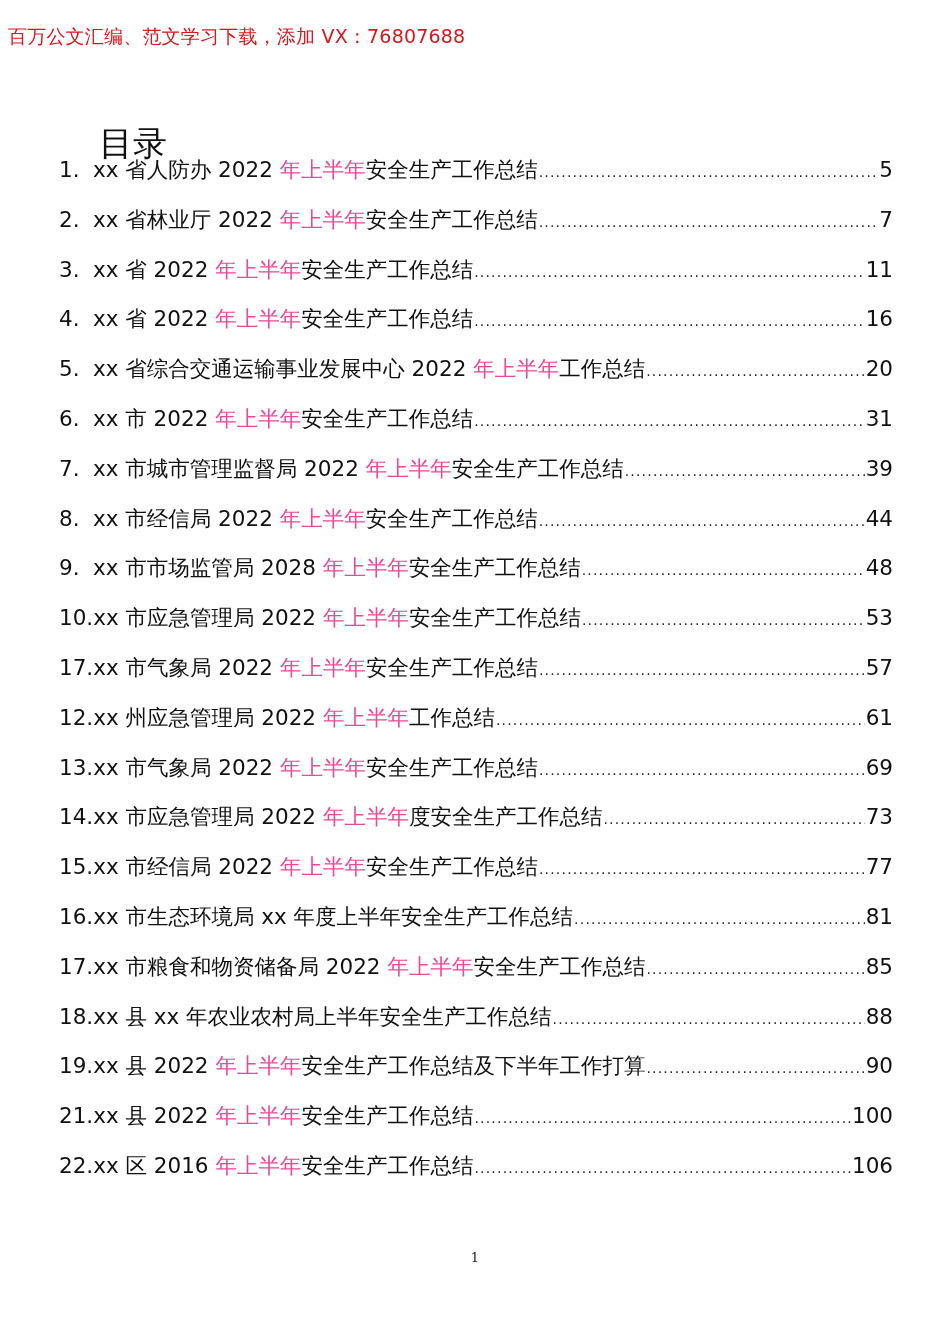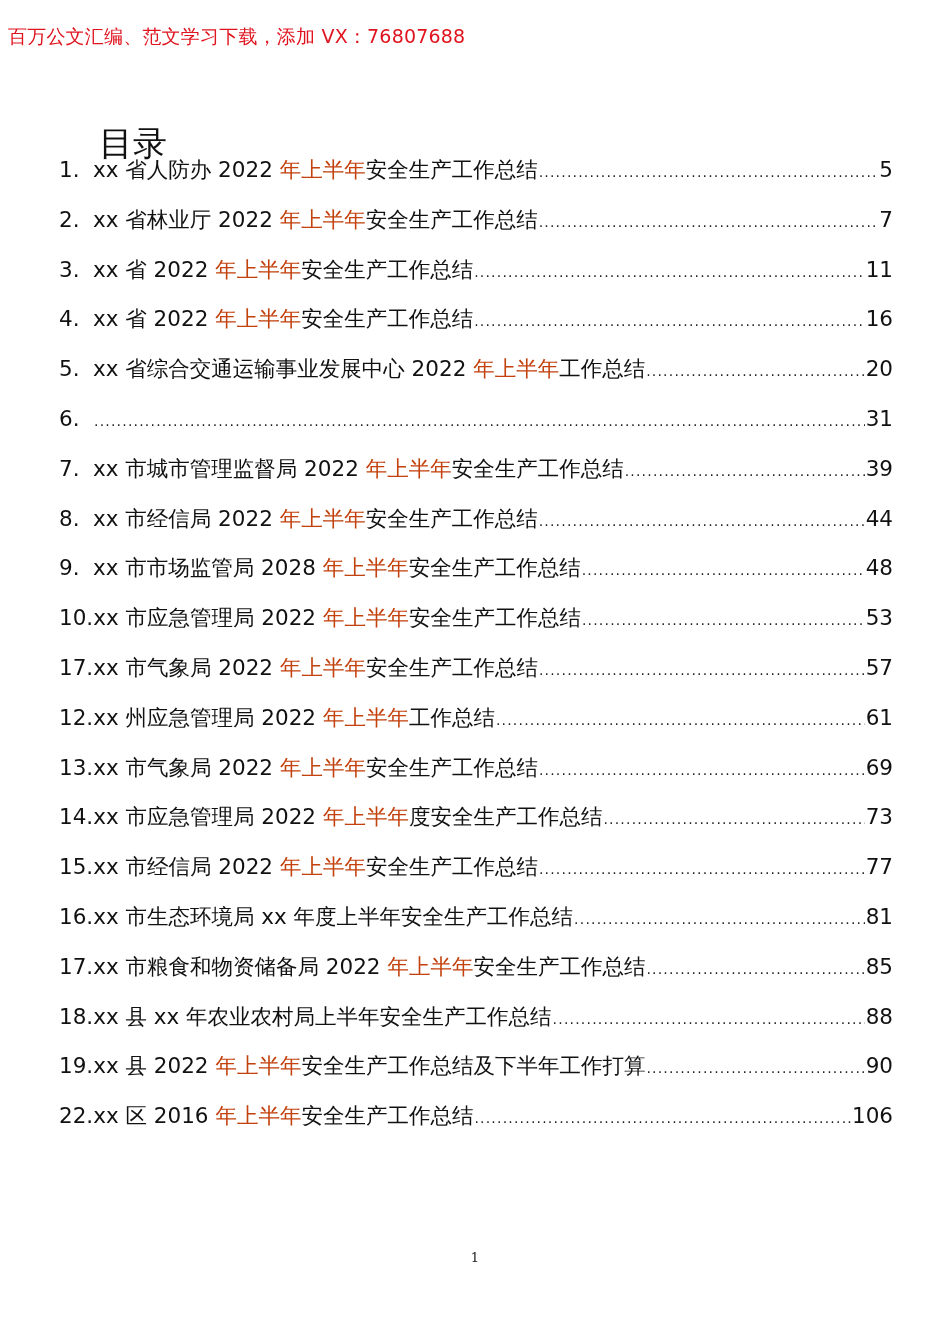--- a/index.html
+++ b/index.html
@@ -58,21 +58,21 @@
       flex: 0 0 auto;
       min-width: 34px;
     }
     .toc-num.wide {
       min-width: 0;
     }
     .toc-text {
       flex: 0 0 auto;
     }
     .toc-text .light {
-      color: #c2410c;
+      color: #ec4899;
       font-family: Liberation Mono, monospace;
       font-weight: normal;
     }
     .toc-leader {
       flex: 1 1 auto;
       overflow: hidden;
       margin: 0 1px;
       color: #222;
       letter-spacing: 1.2px;
       font-size: 14px;
@@ -128,20 +128,21 @@
       <span class="toc-page">16</span>
     </li>
   <li class="toc-item">
       <span class="toc-num">5.</span>
       <span class="toc-text"><span>xx 省综合交通运输事业发展中心 2022 </span><span class="light">年上半年</span><span>工作总结</span></span>
       <span class="toc-leader"></span>
       <span class="toc-page">20</span>
     </li>
   <li class="toc-item">
       <span class="toc-num">6.</span>
+      <span class="toc-text"><span>xx 市 2022 </span><span class="light">年上半年</span><span>安全生产工作总结</span></span>
       <span class="toc-leader"></span>
       <span class="toc-page">31</span>
     </li>
   <li class="toc-item">
       <span class="toc-num">7.</span>
       <span class="toc-text"><span>xx 市城市管理监督局 2022 </span><span class="light">年上半年</span><span>安全生产工作总结</span></span>
       <span class="toc-leader"></span>
       <span class="toc-page">39</span>
     </li>
   <li class="toc-item">
@@ -210,20 +211,26 @@
       <span class="toc-leader"></span>
       <span class="toc-page">88</span>
     </li>
   <li class="toc-item">
       <span class="toc-num wide">19.</span>
       <span class="toc-text"><span>xx 县 2022 </span><span class="light">年上半年</span><span>安全生产工作总结及下半年工作打算</span></span>
       <span class="toc-leader"></span>
       <span class="toc-page">90</span>
     </li>
   <li class="toc-item">
+      <span class="toc-num wide">21.</span>
+      <span class="toc-text"><span>xx 县 2022 </span><span class="light">年上半年</span><span>安全生产工作总结</span></span>
+      <span class="toc-leader"></span>
+      <span class="toc-page">100</span>
+    </li>
+  <li class="toc-item">
       <span class="toc-num wide">22.</span>
       <span class="toc-text"><span>xx 区 2016 </span><span class="light">年上半年</span><span>安全生产工作总结</span></span>
       <span class="toc-leader"></span>
       <span class="toc-page">106</span>
     </li>
 </ul>
 
 <div class="page-number">1</div>
 
 </body></html>

